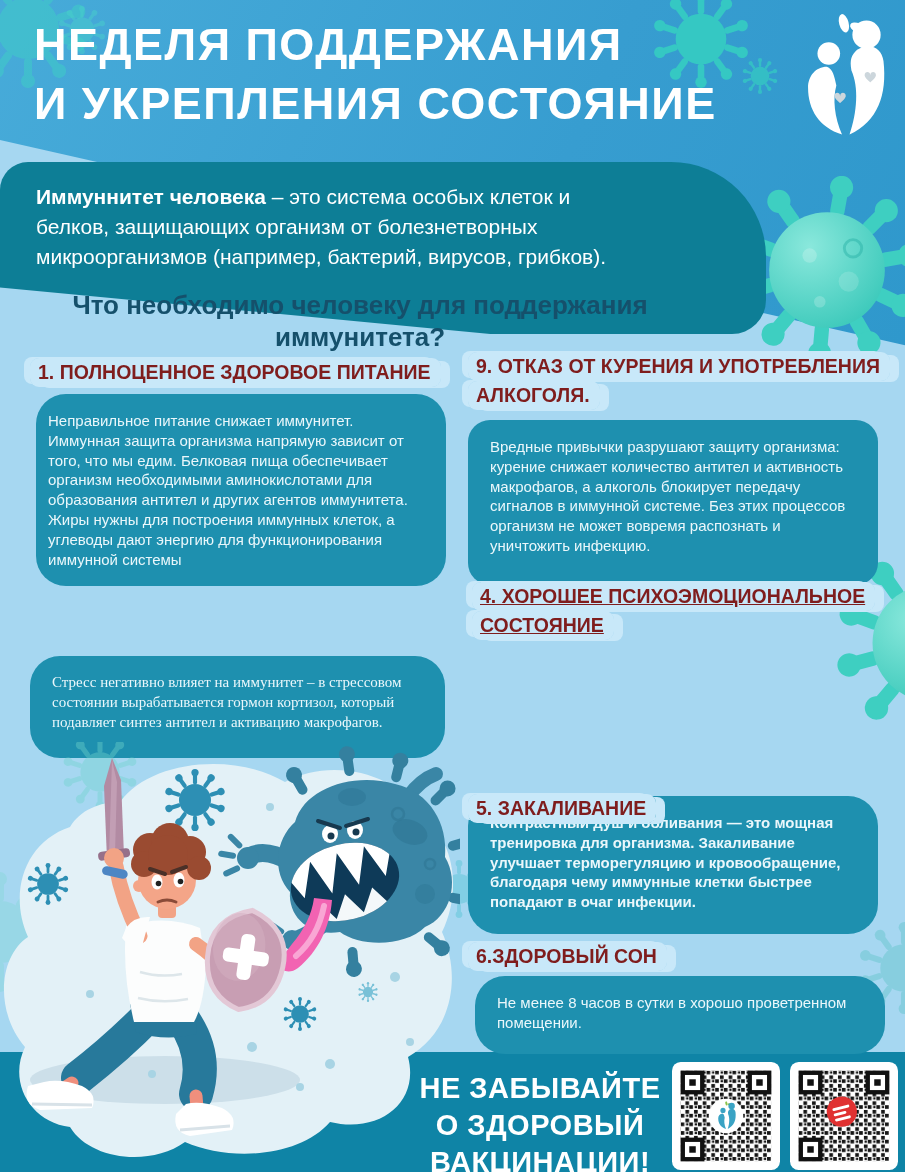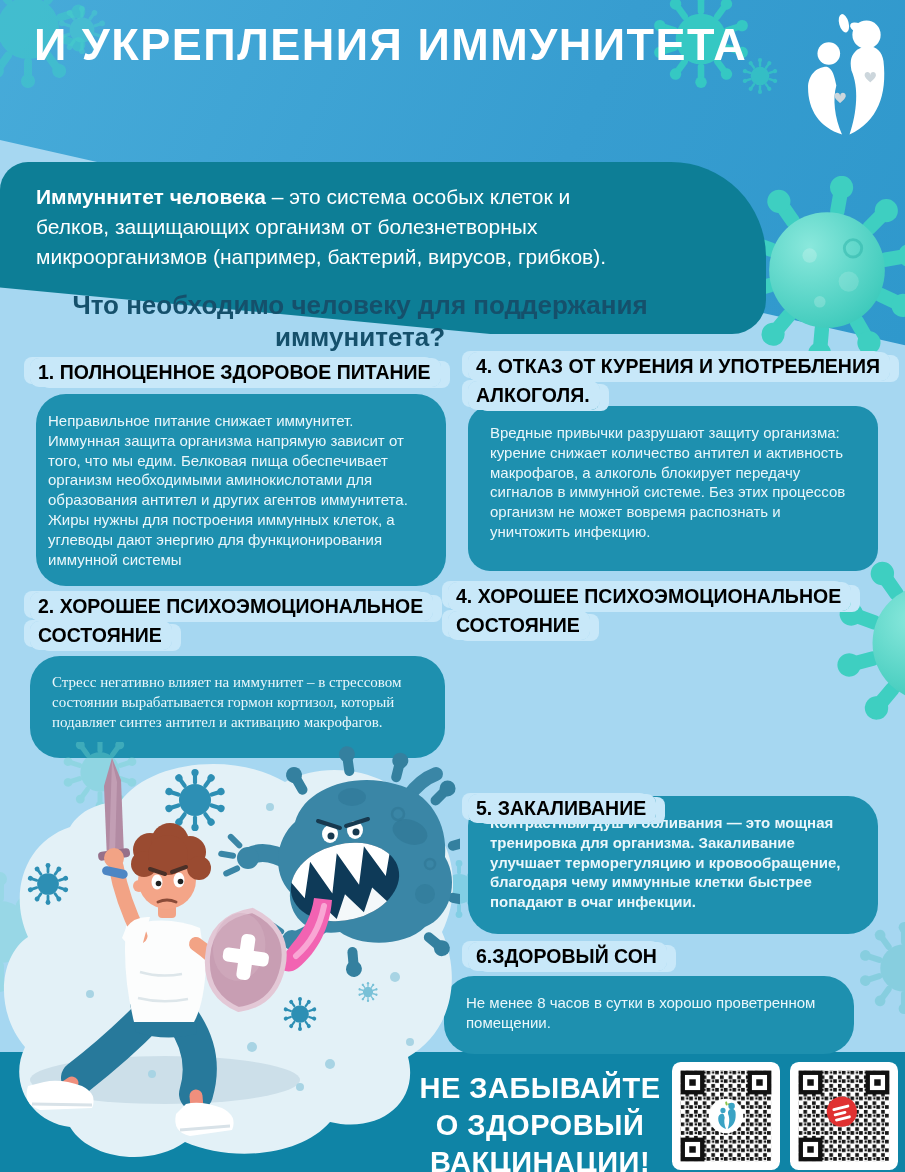--- a/index.html
+++ b/index.html
@@ -21,40 +21,40 @@
     font-size:21px;line-height:1.42;z-index:4;}
   .intro-text b{font-weight:bold;margin-top:36px;}
 
   .title{position:absolute;left:34px;top:16px;color:#FFFFFF;font-weight:bold;
     font-size:45px;line-height:1.3;letter-spacing:1.5px;z-index:4;white-space:nowrap;}
 
   .question{position:absolute;left:30px;top:289px;width:660px;font-size:26px;line-height:1.24;
     font-weight:bold;color:#15506B;z-index:5;text-align:center;}
 
   .sec-head{position:absolute;font-weight:bold;font-size:19.5px;line-height:1.5;
-    color:#000000;z-index:5;}
+    color:#7f1d1d;z-index:5;}
   .ps{background:#C8E8F9;border-radius:9px;padding:3px 10px 4px 8px;
     -webkit-box-decoration-break:clone;box-decoration-break:clone;
     box-shadow:10px 2px 0 -1px #C8E8F9,-7px -2px 0 -1px #C8E8F9;}
 
   .card{position:absolute;background:#1E90AF;border-radius:30px;color:#EAF7FB;
     font-size:15px;line-height:1.32;padding:17px 22px;box-sizing:border-box;z-index:4;}
 
   #h1{left:30px;top:358px;width:415px;}
   #c1{left:36px;top:394px;width:410px;min-height:188px;padding-left:12px;}
   #h2{left:30px;top:592px;width:415px;}
   #c2{left:30px;top:656px;width:415px;min-height:102px;font-family:Liberation Serif, serif;}
   #h3{left:468px;top:352px;width:412px;}
-  #c3{left:468px;top:406px;width:410px;min-height:165px;border-radius:22px;}
-  #h4{left:448px;top:582px;width:412px;}
+  #c3{left:468px;top:420px;width:410px;min-height:165px;border-radius:22px;}
+  #h4{left:472px;top:582px;width:412px;text-decoration:underline;}
   #c4{left:468px;top:640px;width:410px;min-height:108px;}
   #h5{left:468px;top:762px;width:412px;margin-top:32px;}
   #c5{left:468px;top:796px;width:410px;min-height:138px;font-weight:bold;}
   #h6{left:468px;top:942px;width:412px;}
-  #c6{left:444px;top:976px;width:410px;min-height:78px;}
+  #c6{left:475px;top:976px;width:410px;min-height:78px;}
 
   .footer-text{position:absolute;left:390px;top:1070px;width:300px;text-align:center;
     color:#FFFFFF;font-weight:bold;font-size:29px;line-height:1.27;z-index:6;letter-spacing:.5px;}
   .qr{position:absolute;top:1062px;width:108px;height:108px;z-index:6;}
   #qr1{left:672px;} #qr2{left:790px;}
 
   .logo-header{position:absolute;left:794px;top:12px;width:96px;height:132px;z-index:5;}
 
   .deco{position:absolute;z-index:2;}
   .illus{position:absolute;left:0;top:742px;width:460px;height:430px;z-index:5;}
@@ -195,21 +195,22 @@
       <use href="#v3d"></use>
     </svg>
   <svg class="deco" style="left:430px;top:860px;width:58px;height:58px">
       <use href="#vflat" fill="#5EC6D8" opacity="0.5"></use>
     </svg>
   <svg class="deco" style="left:858px;top:922px;width:92px;height:92px">
       <use href="#vflat" fill="#4FC0C0" opacity="0.35"></use>
     </svg>
 
   <div class="title">
-    <div>И УКРЕПЛЕНИЯ ИММУНИТЕТА</div>
+    <div>НЕДЕЛЯ ПОДДЕРЖАНИЯ</div>
+    <div>И УКРЕПЛЕНИЯ СОСТОЯНИЕ</div>
   </div>
 
   <svg class="logo-header" viewBox="0 0 100 140">
     <g fill="#FFFFFF">
       <ellipse cx="52" cy="12" rx="5" ry="10" transform="rotate(-15 52 12)"></ellipse>
       <ellipse cx="67" cy="17" rx="9" ry="5" transform="rotate(25 67 17)"></ellipse>
       <circle cx="76" cy="24" r="15"></circle>
       <path d="M 66 40 C 80 32 92 38 94 52 C 98 88 88 116 58 130 C 66 106 68 80 60 62 C 58 50 60 46 66 40 Z"></path>
       <circle cx="36" cy="44" r="12"></circle>
       <path d="M 34 58 C 22 58 14 68 14 80 C 14 104 26 122 50 130 C 42 112 40 92 44 78 C 42 68 40 60 34 58 Z"></path>
@@ -223,24 +224,23 @@
   <div class="intro-panel"></div>
   <div class="intro-text">
     <b>Иммуннитет человека</b><span> – это система особых клеток и белков, защищающих организм от болезнетворных микроорганизмов (например, бактерий, вирусов, грибков).</span>
   </div>
 
   <div class="question">Что необходимо человеку для поддержания иммунитета?</div>
 
   <div class="sec-head" id="h1"><span class="ps">1. ПОЛНОЦЕННОЕ ЗДОРОВОЕ ПИТАНИЕ</span></div>
   <div class="card" id="c1">Неправильное питание снижает иммунитет. Иммунная защита организма напрямую зависит от того, что мы едим. Белковая пища обеспечивает организм необходимыми аминокислотами для образования антител и других агентов иммунитета. Жиры нужны для построения иммунных клеток, а углеводы дают энергию для функционирования иммунной системы</div>
 
-  <div class="sec-head" id="h2"><span class="ps">2. ХОРОШЕЕ ПСИХОЭМОЦИОНАЛЬНОЕ СОСТОЯНИЕ</span></div>
   <div class="card" id="c2">Стресс негативно влияет на иммунитет – в стрессовом состоянии вырабатывается гормон кортизол, который подавляет синтез антител и активацию макрофагов.</div>
 
-  <div class="sec-head" id="h3"><span class="ps">4. ОТКАЗ ОТ КУРЕНИЯ И УПОТРЕБЛЕНИЯ АЛКОГОЛЯ.</span></div>
+  <div class="sec-head" id="h3"><span class="ps">9. ОТКАЗ ОТ КУРЕНИЯ И УПОТРЕБЛЕНИЯ АЛКОГОЛЯ.</span></div>
   <div class="card" id="c3">Вредные привычки разрушают защиту организма: курение снижает количество антител и активность макрофагов, а алкоголь блокирует передачу сигналов в иммунной системе. Без этих процессов организм не может вовремя распознать и уничтожить инфекцию.</div>
 
   <div class="sec-head" id="h4"><span class="ps">4. ХОРОШЕЕ ПСИХОЭМОЦИОНАЛЬНОЕ СОСТОЯНИЕ</span></div>
 
   <div class="sec-head" id="h5"><span class="ps">5. ЗАКАЛИВАНИЕ</span></div>
   <div class="card" id="c5">Контрастный душ и обливания — это мощная тренировка для организма. Закаливание улучшает терморегуляцию и кровообращение, благодаря чему иммунные клетки быстрее попадают в очаг инфекции.</div>
 
   <div class="sec-head" id="h6"><span class="ps">6.ЗДОРОВЫЙ СОН</span></div>
   <div class="card" id="c6">Не менее 8 часов в сутки в хорошо проветренном помещении.</div>
 

